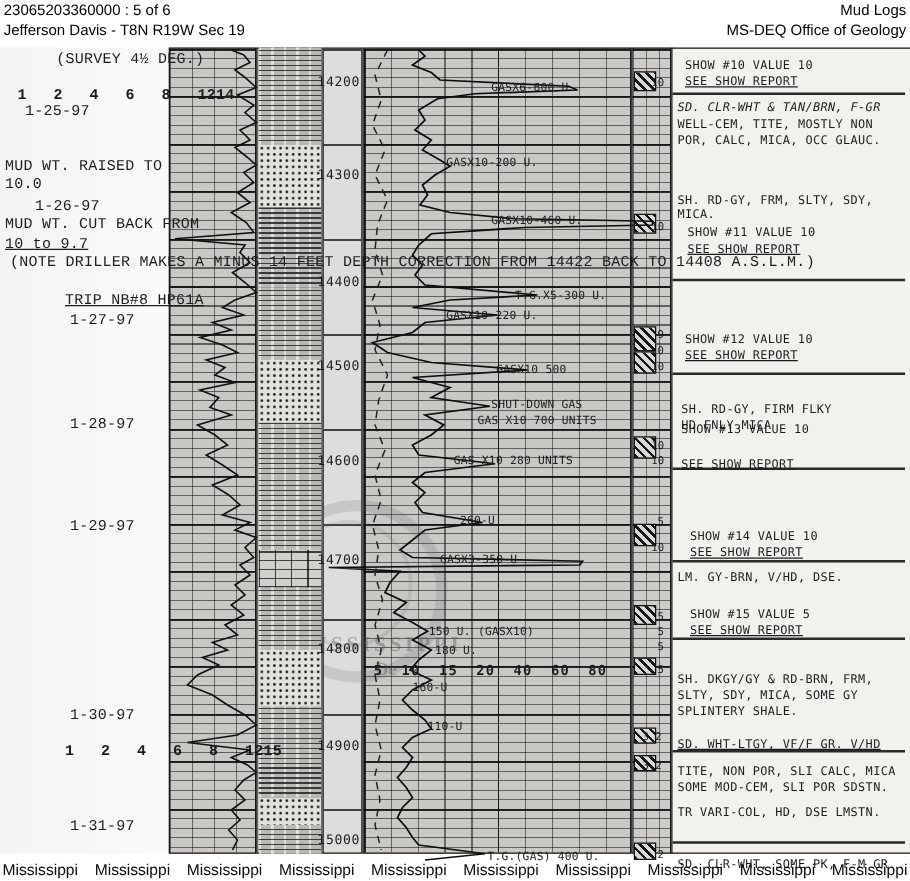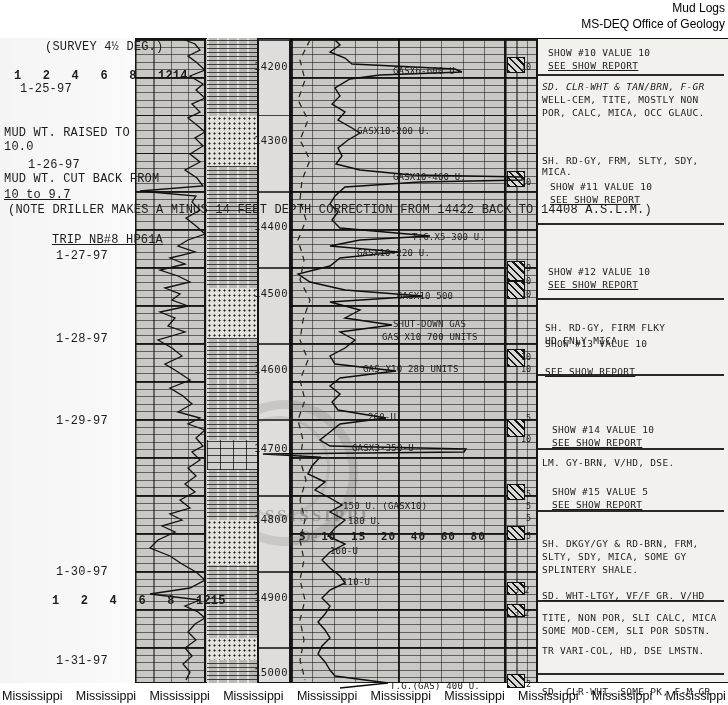--- a/index.html
+++ b/index.html
@@ -220,20 +220,24 @@
         <div class="txt sv" style="left: 526px; top: 489px;">5</div>
         <div class="txt sv" style="left: 526px; top: 501px;">5</div>
         <div class="txt sv" style="left: 526px; top: 513px;">5</div>
         <div class="txt sv" style="left: 526px; top: 531px;">5</div>
         <div class="txt sv" style="left: 514px; top: 585px;">3 2</div>
         <div class="txt sv" style="left: 514px; top: 608px;">3 2</div>
         <div class="txt sv" style="left: 526px; top: 679px;">2</div>
       </div>
   </div>
 
+  <div id="hdr-left" class="hdr">
+    <div>23065203360000 : 5 of 6</div>
+    <div>Jefferson Davis - T8N R19W Sec 19</div>
+  </div>
   <div id="hdr-right" class="hdr">
     <div>Mud Logs</div>
     <div>MS-DEQ Office of Geology</div>
   </div>
 
   <div id="footer">
       <span>Mississippi</span>
       <span>Mississippi</span>
       <span>Mississippi</span>
       <span>Mississippi</span>

